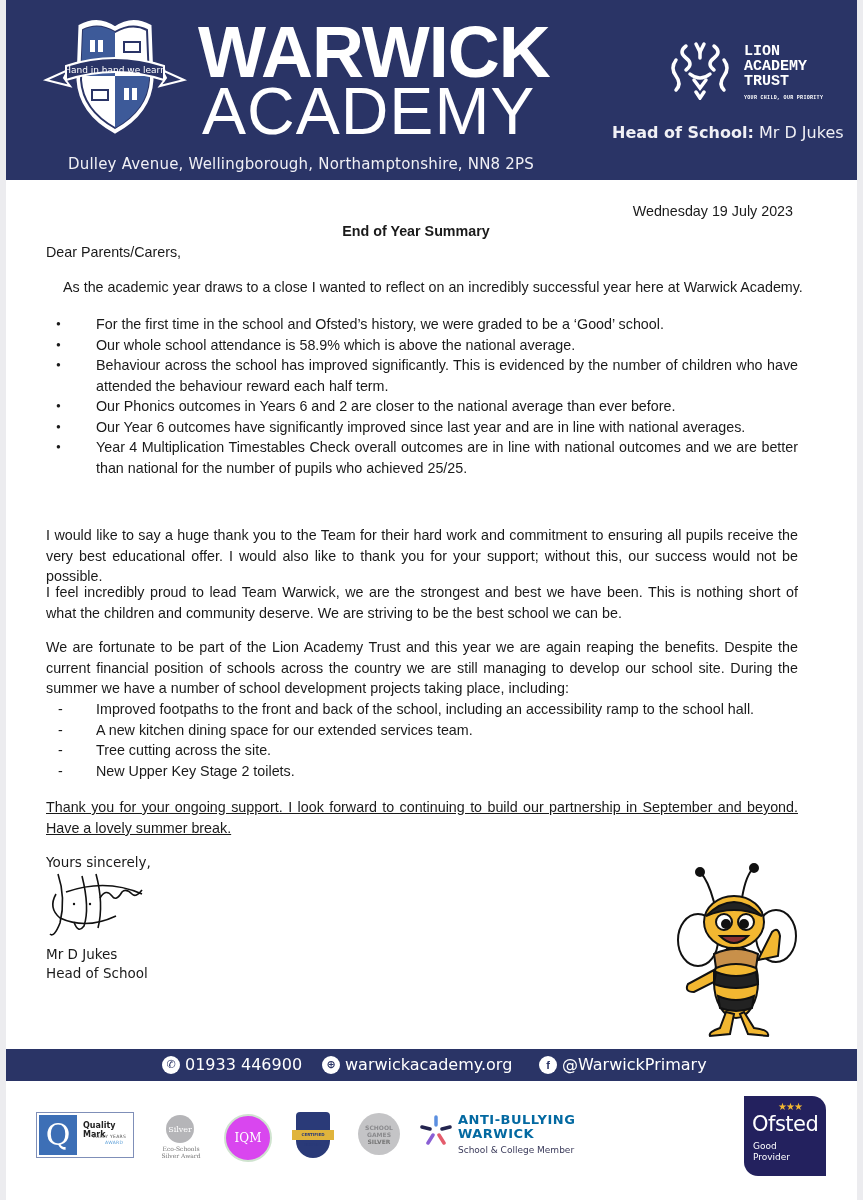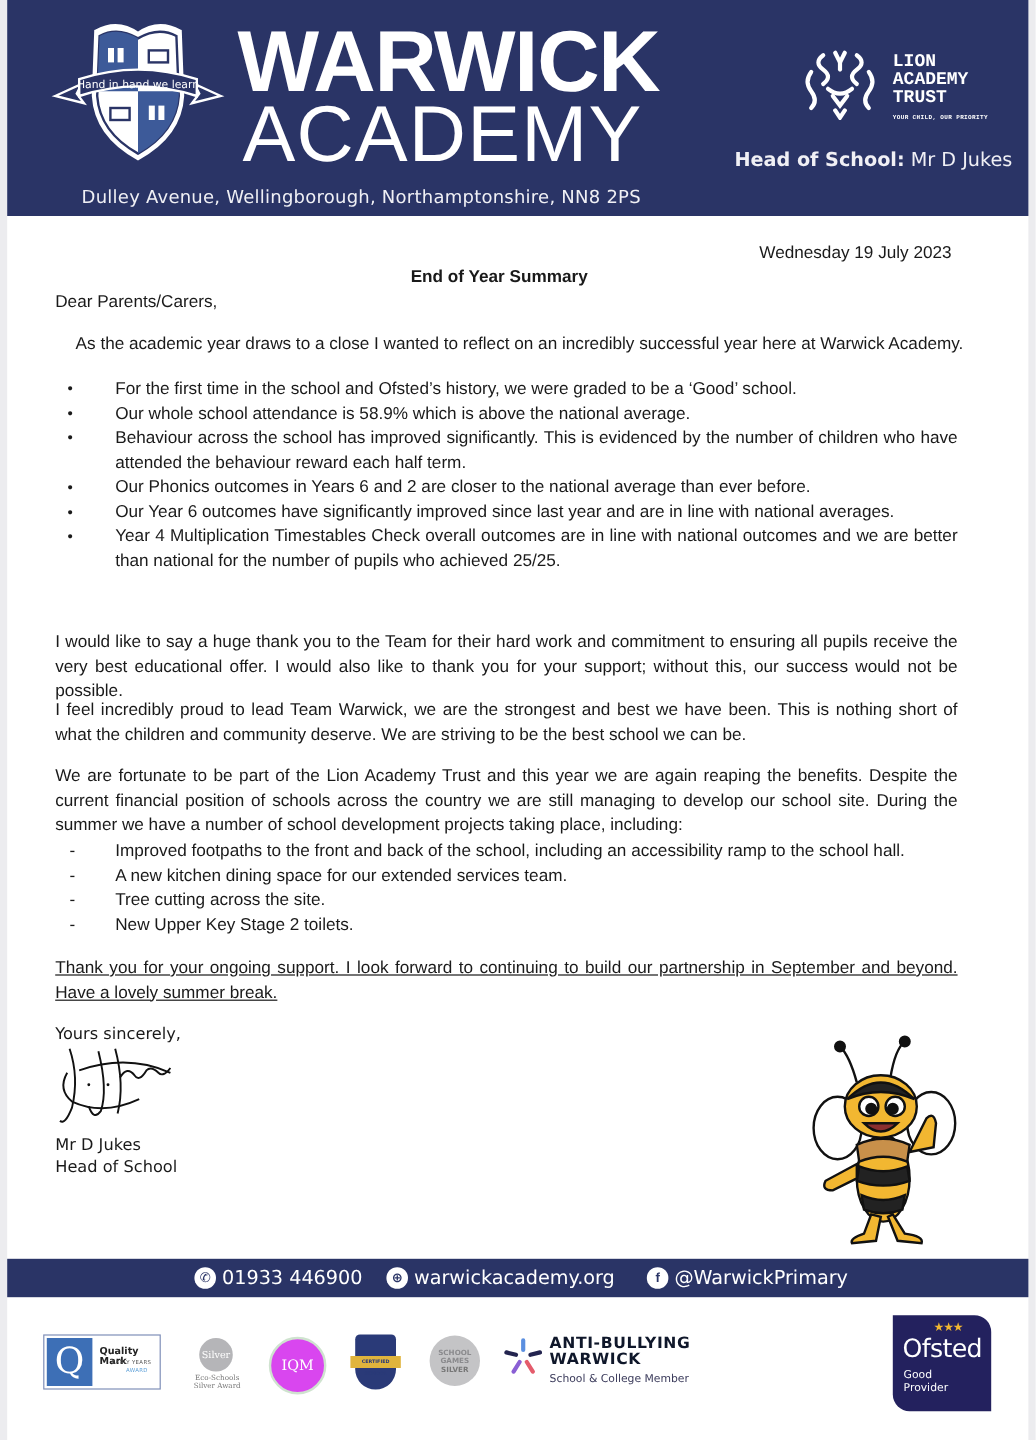--- a/index.html
+++ b/index.html
@@ -33,21 +33,21 @@
   .ficon { width:18px; height:18px; border-radius:50%; background:#fff; color:#2a3466; display:inline-flex; align-items:center; justify-content:center; font-size:11px; font-weight:bold; }
 
   .badges { position:absolute; left:0; top:1085px; width:851px; height:115px; }
   .qm { position:absolute; left:30px; top:27px; width:96px; height:44px; border:1px solid #7f8fb8; background:#fff; }
   .qm-q { position:absolute; left:2px; top:2px; width:38px; height:40px; background:#3d6fb6; color:#fff; font-family:"DejaVu Serif", serif; font-size:30px; line-height:40px; text-align:center; }
   .qm-t1 { position:absolute; left:46px; top:8px; font-size:8px; font-weight:bold; color:#222; }
   .qm-t2 { position:absolute; left:56px; top:21px; font-size:4.5px; color:#555; letter-spacing:0.3px; }
   .qm-t3 { position:absolute; left:68px; top:27px; font-size:4.5px; color:#5ea0d8; letter-spacing:0.3px; }
   .circle-badge { position:absolute; border-radius:50%; display:flex; align-items:center; justify-content:center; text-align:center; }
   .aba { position:absolute; left:410px; top:28px; }
-  .aba-t1 { position:absolute; left:42px; top:0; font-weight:bold; font-size:13px; color:#0f172a; line-height:14px; letter-spacing:0.5px; white-space:nowrap; }
+  .aba-t1 { position:absolute; left:42px; top:0; font-weight:bold; font-size:13px; color:#0369a1; line-height:14px; letter-spacing:0.5px; white-space:nowrap; }
   .aba-t3 { position:absolute; left:42px; top:32px; font-size:9px; color:#3a3a5a; white-space:nowrap; }
   .ofsted { position:absolute; left:738px; top:11px; width:82px; height:80px; background:#23215e; border-radius:0 14px 0 14px; color:#fff; }
   .ofsted-word { position:absolute; left:8px; top:16px; font-size:21px; letter-spacing:-0.5px; }
   .ofsted-stars { position:absolute; left:34px; top:5px; color:#f2b731; font-size:10px; letter-spacing:-1px; }
   .ofsted-sub { position:absolute; left:9px; top:45px; font-size:9px; line-height:11px; }
 </style>
 </head>
 <body>
 
 <div class="page">

